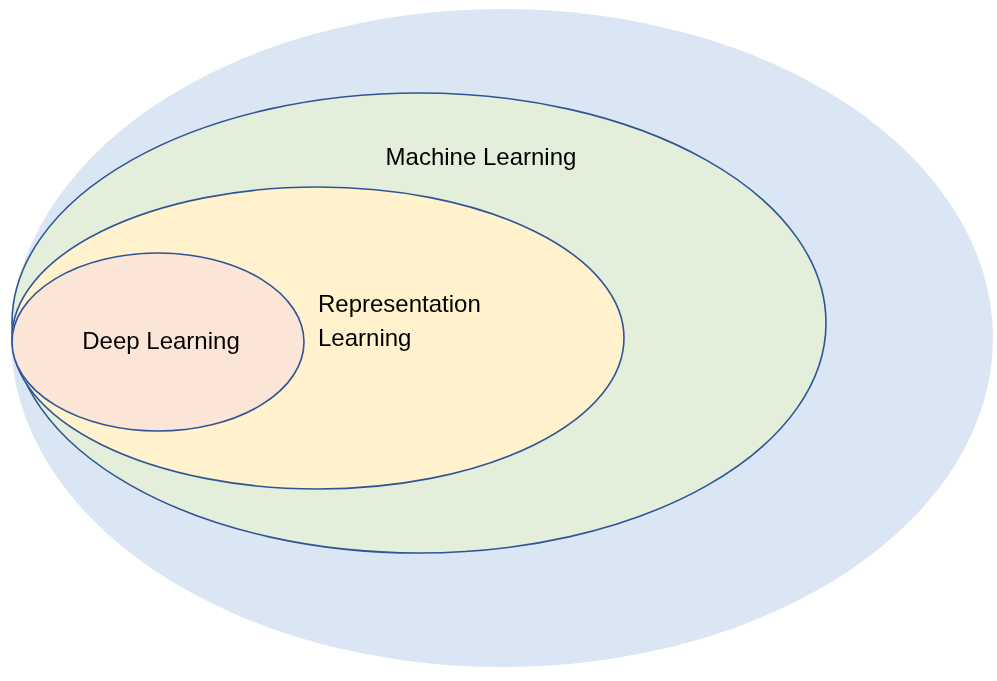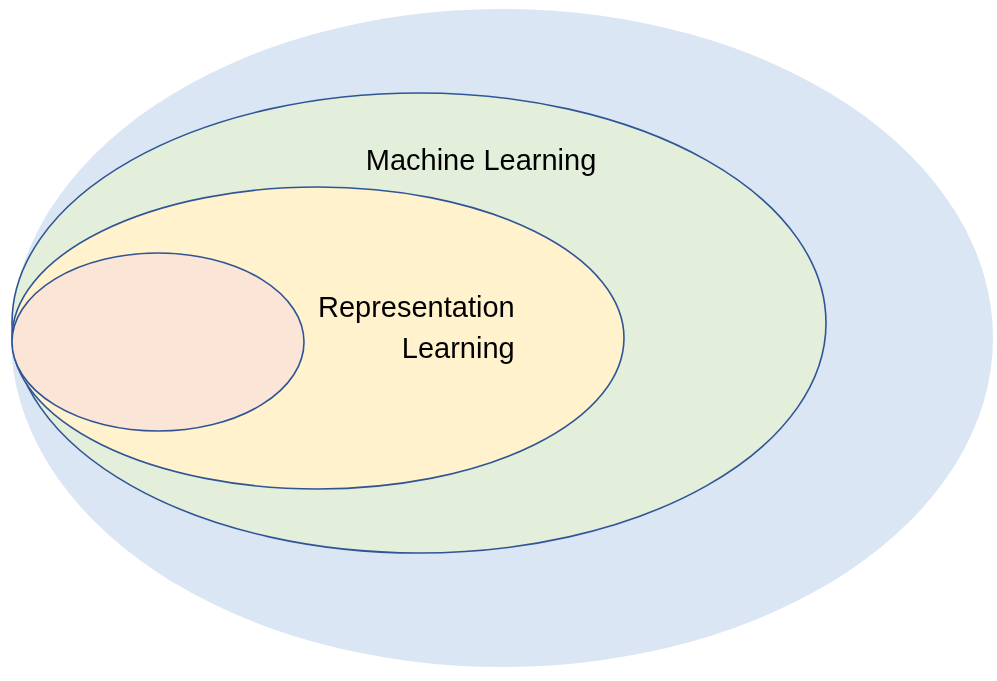--- a/index.html
+++ b/index.html
@@ -16,45 +16,46 @@
     background: #ffffff;
   }
   .canvas svg {
     position: absolute;
     inset: 0;
     display: block;
   }
   .label {
     position: absolute;
     color: #000000;
-    font-size: 29px;
+    font-size: 24px;
     line-height: 1.4;
     white-space: pre-line;
     user-select: none;
   }
   .label.centered {
     transform: translateX(-50%);
     white-space: nowrap;
   }
   .label.rl {
-    text-align: right;
+    text-align: left;
   }
 </style>
 </head>
 <body>
 
 <div class="canvas">
 
   <svg width="997" height="681" viewBox="0 0 997 681">
     <ellipse cx="502" cy="338" rx="491" ry="329" fill="#dae6f3"></ellipse>
     <ellipse cx="419" cy="323" rx="407" ry="230" stroke-width="1.6" fill="#e3efda" stroke="#2f5597"></ellipse>
     <ellipse cx="318" cy="338" rx="306" ry="151" stroke-width="1.6" fill="#fff2cc" stroke="#2f5597"></ellipse>
     <ellipse cx="158" cy="342" rx="146" ry="89" stroke-width="1.6" fill="#fbe5d6" stroke="#2f5597"></ellipse>
   </svg>
 
   <div class="label centered" style="left: 481px; top: 140px;">Machine Learning</div>
 
   <div class="label rl" style="left: 318px; top: 287px;">Representation
 Learning</div>
 
+  <div class="label centered" style="left: 161px; top: 324px;">Deep Learning</div>
 
 
 </div>
 
 </body></html>

